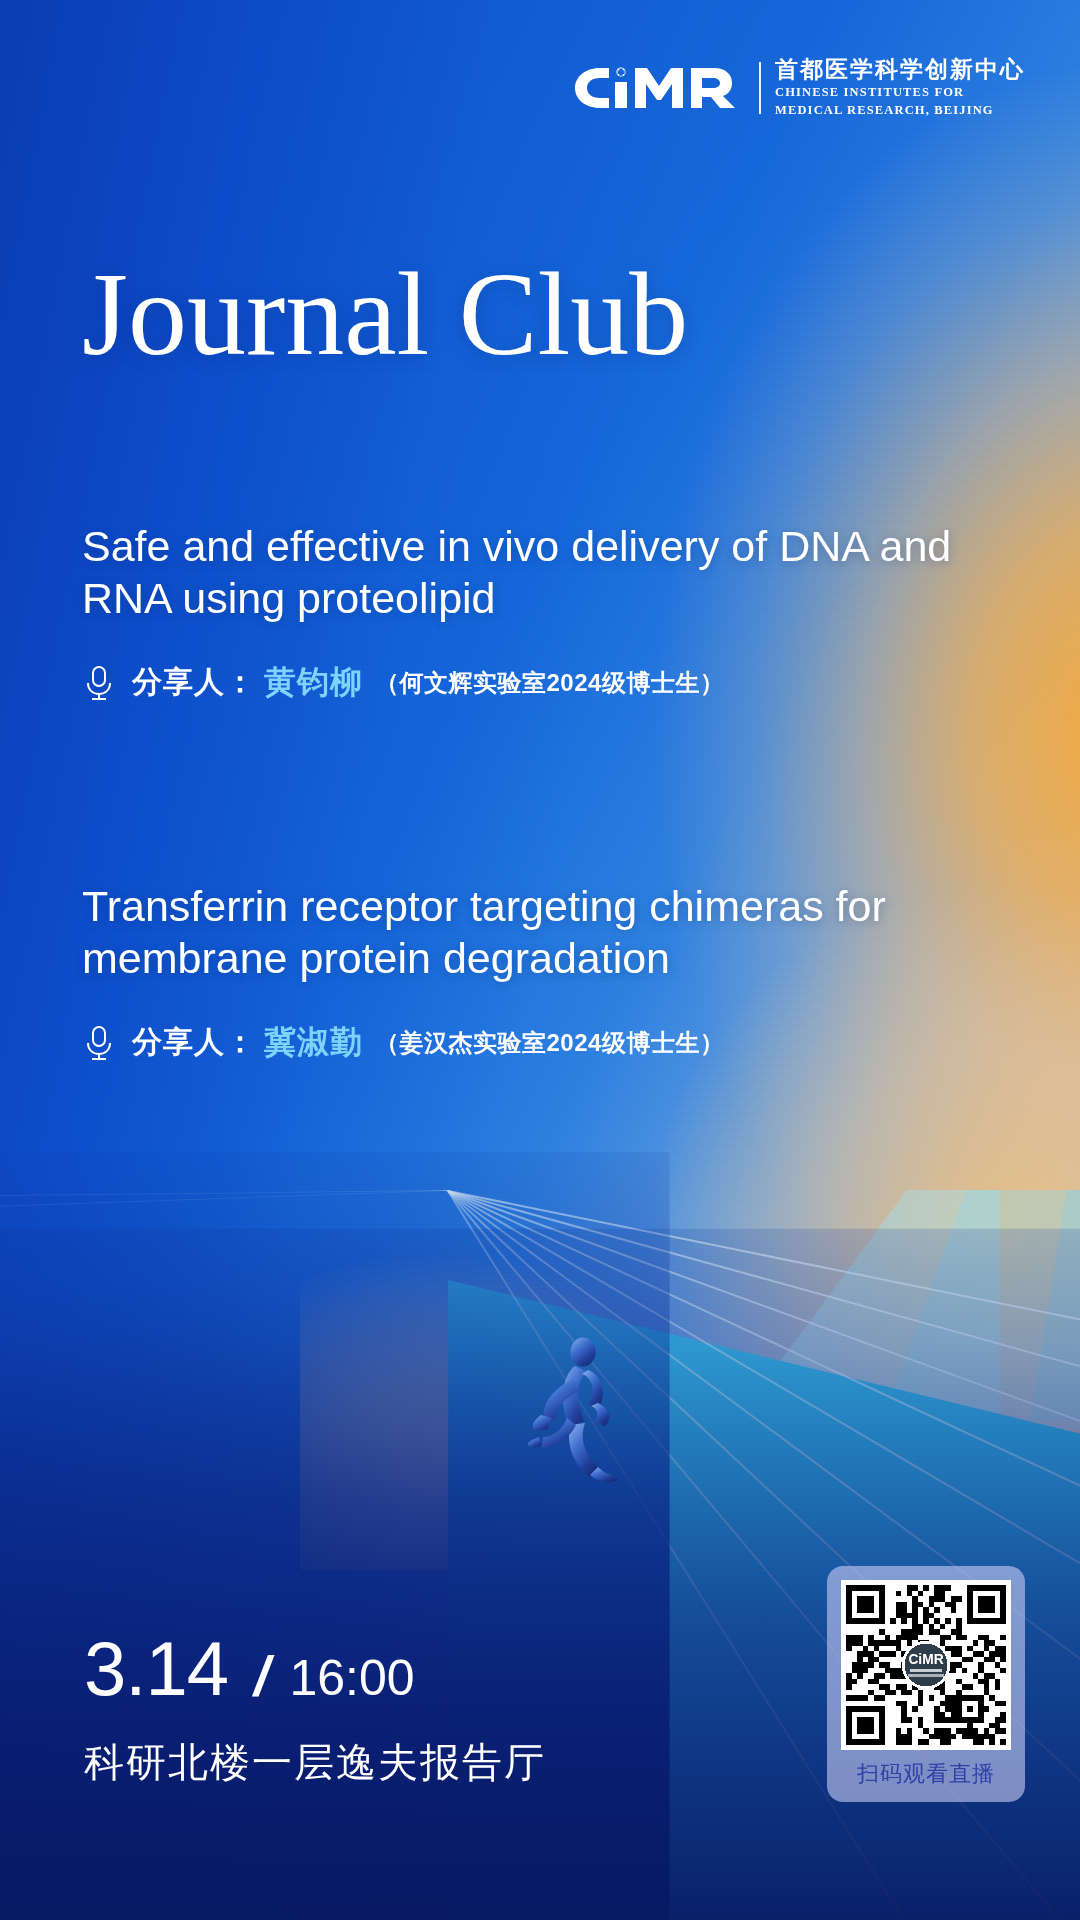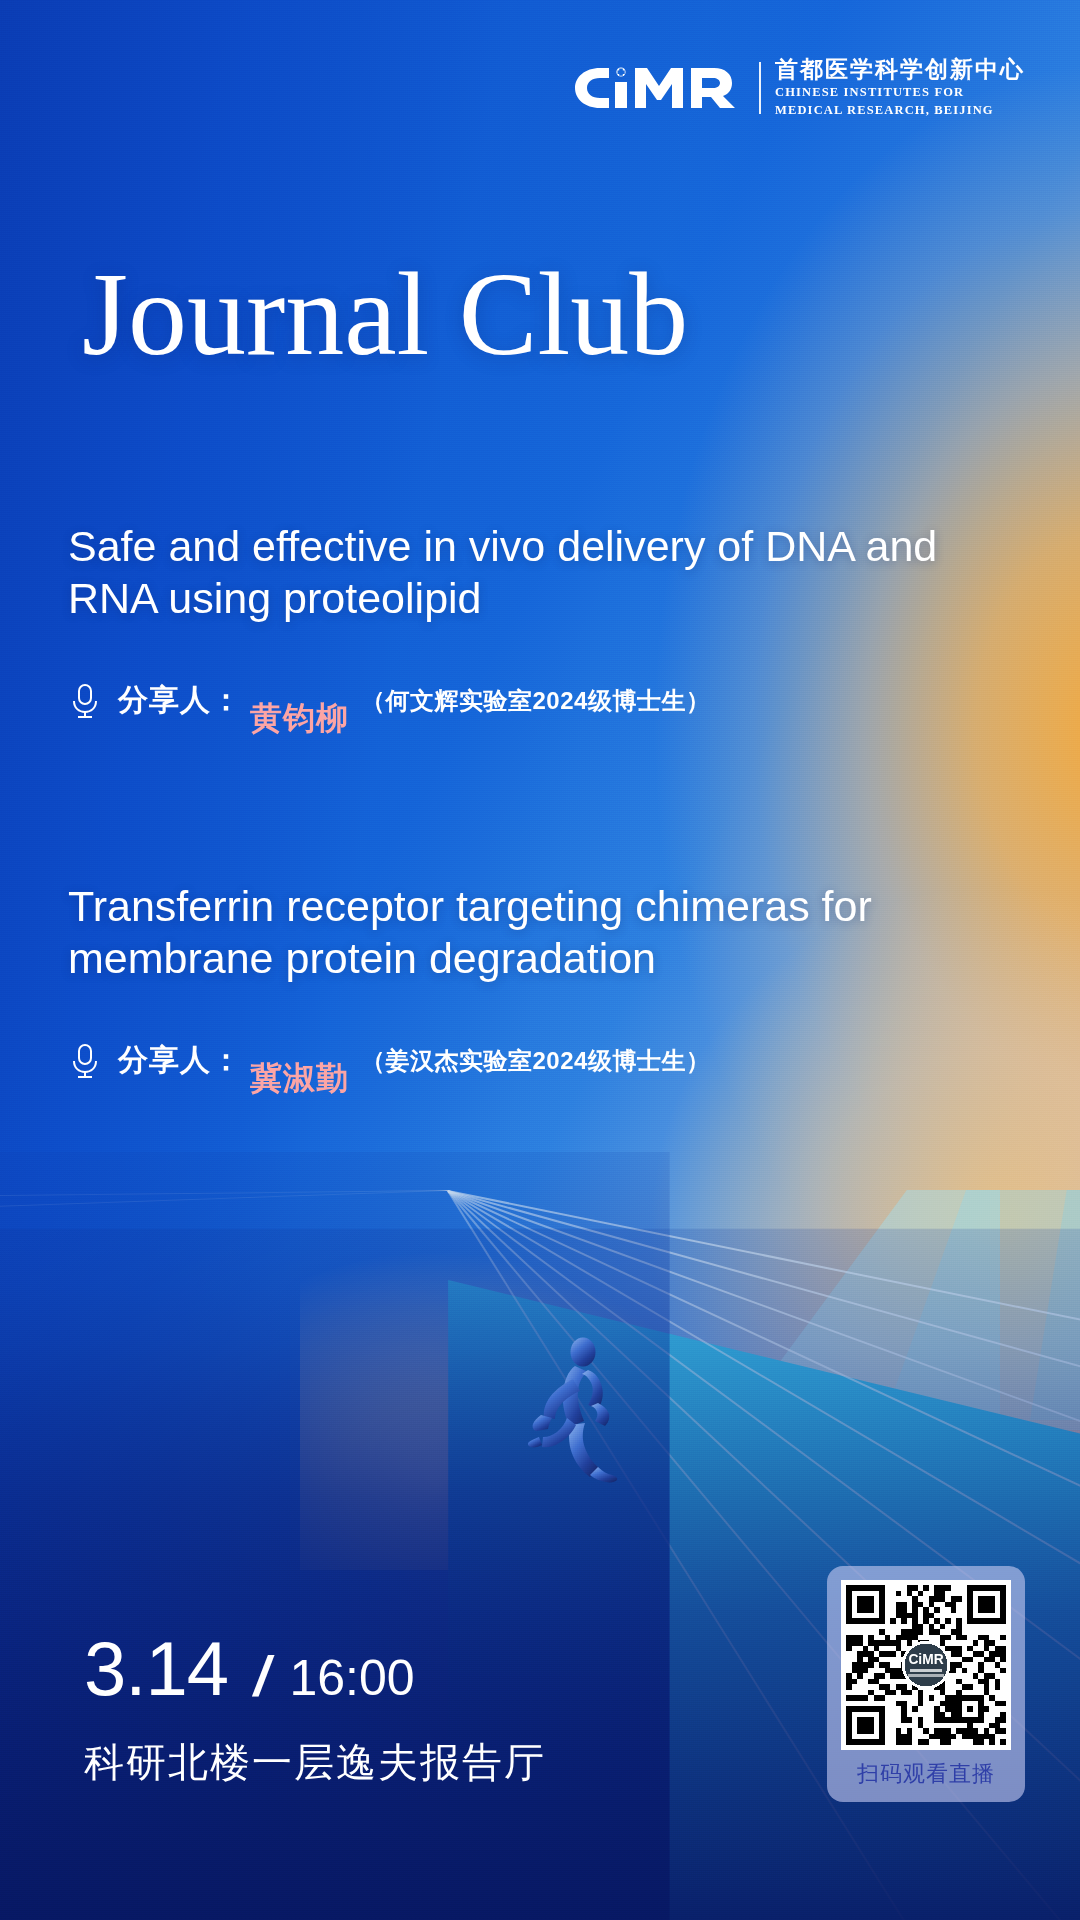--- a/index.html
+++ b/index.html
@@ -290,21 +290,21 @@
     color: #e0941f;
     font-size: 27px;
     font-weight: bold;
     padding: 6px 16px 7px 16px;
     letter-spacing: 1px;
     white-space: nowrap;
     line-height: 1;
   }
 
   
-  .session { position: absolute; left: 68px; }
+  .session { position: absolute; left: 82px; }
   .session-1 { top: 520px; }
   .session-2 { top: 880px; }
 
   .paper-title {
     color: #ffffff;
     font-size: 43px;
     line-height: 1.22;
     font-weight: 400;
     max-width: 960px;
     text-shadow: 0 2px 10px rgba(12,40,110,0.30);
@@ -322,26 +322,25 @@
     flex: 0 0 auto;
     margin-right: 10px;
   }
   .speaker-label {
     color: #ffffff;
     font-size: 30px;
     font-weight: bold;
     letter-spacing: 1px;
   }
   .speaker-name {
-    color: #fca5a5;
+    color: #7dd3fc;
     font-size: 32px;
     font-weight: bold;
     letter-spacing: 1px;
     margin-left: 2px;
-    margin-top: 36px;
   }
   .speaker-affil {
     color: #ffffff;
     font-size: 24px;
     font-weight: bold;
     letter-spacing: 0.5px;
     margin-left: 6px;
   }
 
   

